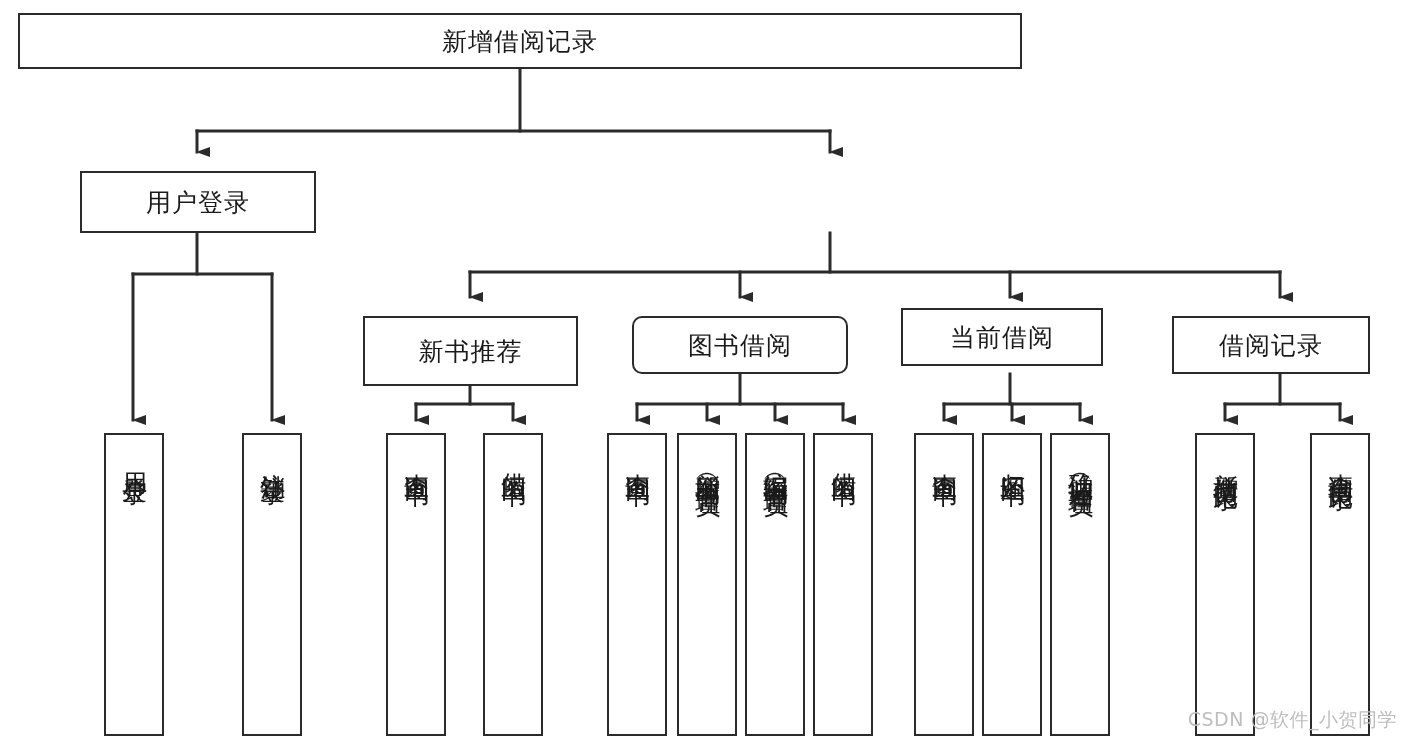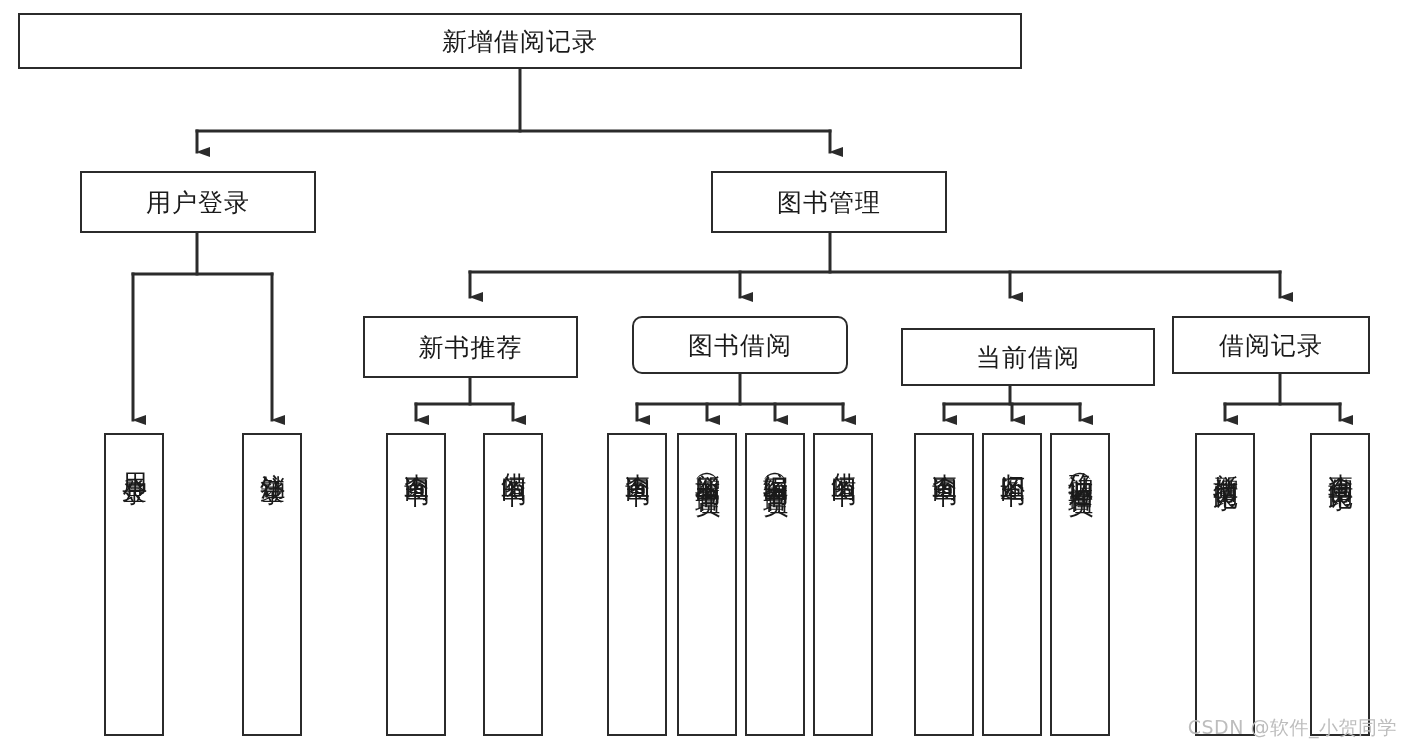--- a/index.html
+++ b/index.html
@@ -56,21 +56,21 @@
   .node-v .vtext {
     writing-mode: vertical-rl;
     text-orientation: upright;
     -webkit-writing-mode: vertical-rl;
     white-space: nowrap;
     display: block;
   }
   .watermark {
     position: absolute;
     right: 8px;
-    bottom: 6px;
+    bottom: 14px;
     font-size: 19px;
     color: #bdbdbd;
     letter-spacing: 0.5px;
     white-space: nowrap;
     font-family: "DejaVu Sans", "Liberation Sans", sans-serif;
     margin-left: 20px;
   }
 </style>
 </head>
 <body>
@@ -127,31 +127,28 @@
     </g>
   </svg>
 
   <div class="node node-h node-root" style="left:18px; top:13px; width:1004px; height:56px;">
     <span>新增借阅记录</span>
   </div>
 
   <div class="node node-h" style="left:80px; top:171px; width:236px; height:62px;">
     <span>用户登录</span>
   </div>
-  <div class="node node-h" style="left:711px; top:171px; width:236px; height:62px;">
-    <span>图书管理</span>
-  </div>
 
-  <div class="node node-h" style="left:363px; top:316px; width:215px; height:62px;">
+  <div class="node node-h" style="left:363px; top:316px; width:215px; height:70px;">
     <span>新书推荐</span>
   </div>
   <div class="node node-h" style="left:632px; top:316px; width:216px; height:58px;border-radius:10px;">
     <span>图书借阅</span>
   </div>
-  <div class="node node-h" style="left:901px; top:328px; width:254px; height:58px;">
+  <div class="node node-h" style="left:901px; top:308px; width:202px; height:58px;">
     <span>当前借阅</span>
   </div>
   <div class="node node-h" style="left:1172px; top:316px; width:198px; height:58px;">
     <span>借阅记录</span>
   </div>
 
   <div class="node node-v" style="left:104px; top:433px; width:60px; height:303px;">
     <span class="vtext">用户登录</span>
   </div>
   <div class="node node-v" style="left:242px; top:433px; width:60px; height:303px;">

